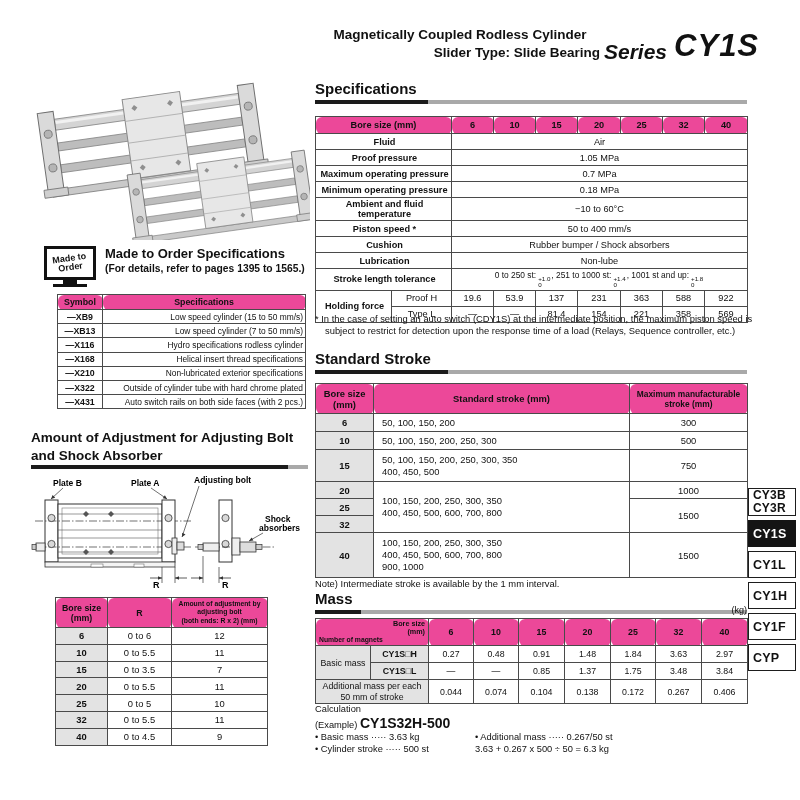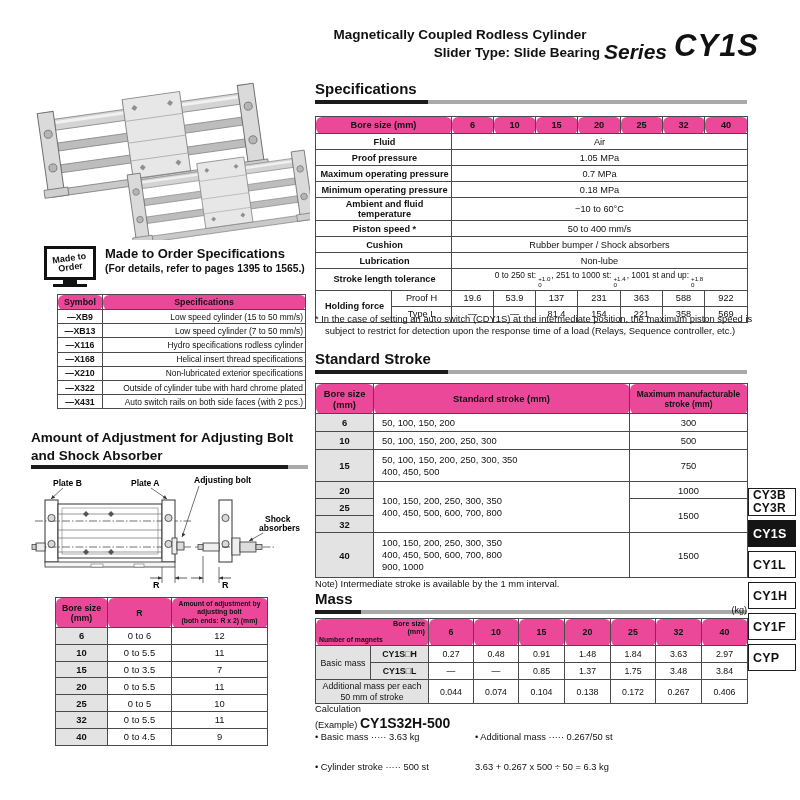--- a/index.html
+++ b/index.html
@@ -46,21 +46,21 @@
 .diag { position:relative; background:#e3e3e3;
   background-image:linear-gradient(to top right,rgba(0,0,0,0) calc(50% - 0.8px),#555 calc(50% - 0.8px),#555 calc(50% + 0.8px),rgba(0,0,0,0) calc(50% + 0.8px)); }
 .diag-top { position:absolute; right:3px; top:1px; font-size:7.2px; line-height:1.1; text-align:right; font-weight:bold; }
 .diag-bottom { position:absolute; left:3px; bottom:2px; font-size:6.8px; font-weight:bold; }
 .model { font-weight:bold; font-size:9.4px; }
 .addl { font-size:7.3px; line-height:1.15; background:#e3e3e3;margin-left:44px; }
 
 
 .note { font-size:9.4px; line-height:1.24; }
 .hang { padding-left:10px; text-indent:-10px; }
-.calc-grid { display:grid; grid-template-columns:160px auto; row-gap:19px; }
+.calc-grid { display:grid; grid-template-columns:160px auto; row-gap:1px; }
 
 
 .mto-wrap { left:44px; top:246px; display:flex; gap:9px; align-items:flex-start; }
 .mto-screen { width:52px; height:34px; border:3px solid #111; background:#fff; display:flex; align-items:center; justify-content:center; }
 .mto-txt { transform:rotate(-8deg); font-weight:bold; font-size:9px; line-height:1.05; text-align:center; }
 .mto-stand { width:14px; height:4px; background:#111; margin:0 auto; }
 .mto-base { width:34px; height:3px; background:#111; margin:0 auto; }
 .mto-title { font-size:13px; font-weight:bold; }
 .mto-sub { font-size:10.3px; font-weight:bold; margin-top:2px; }
 

